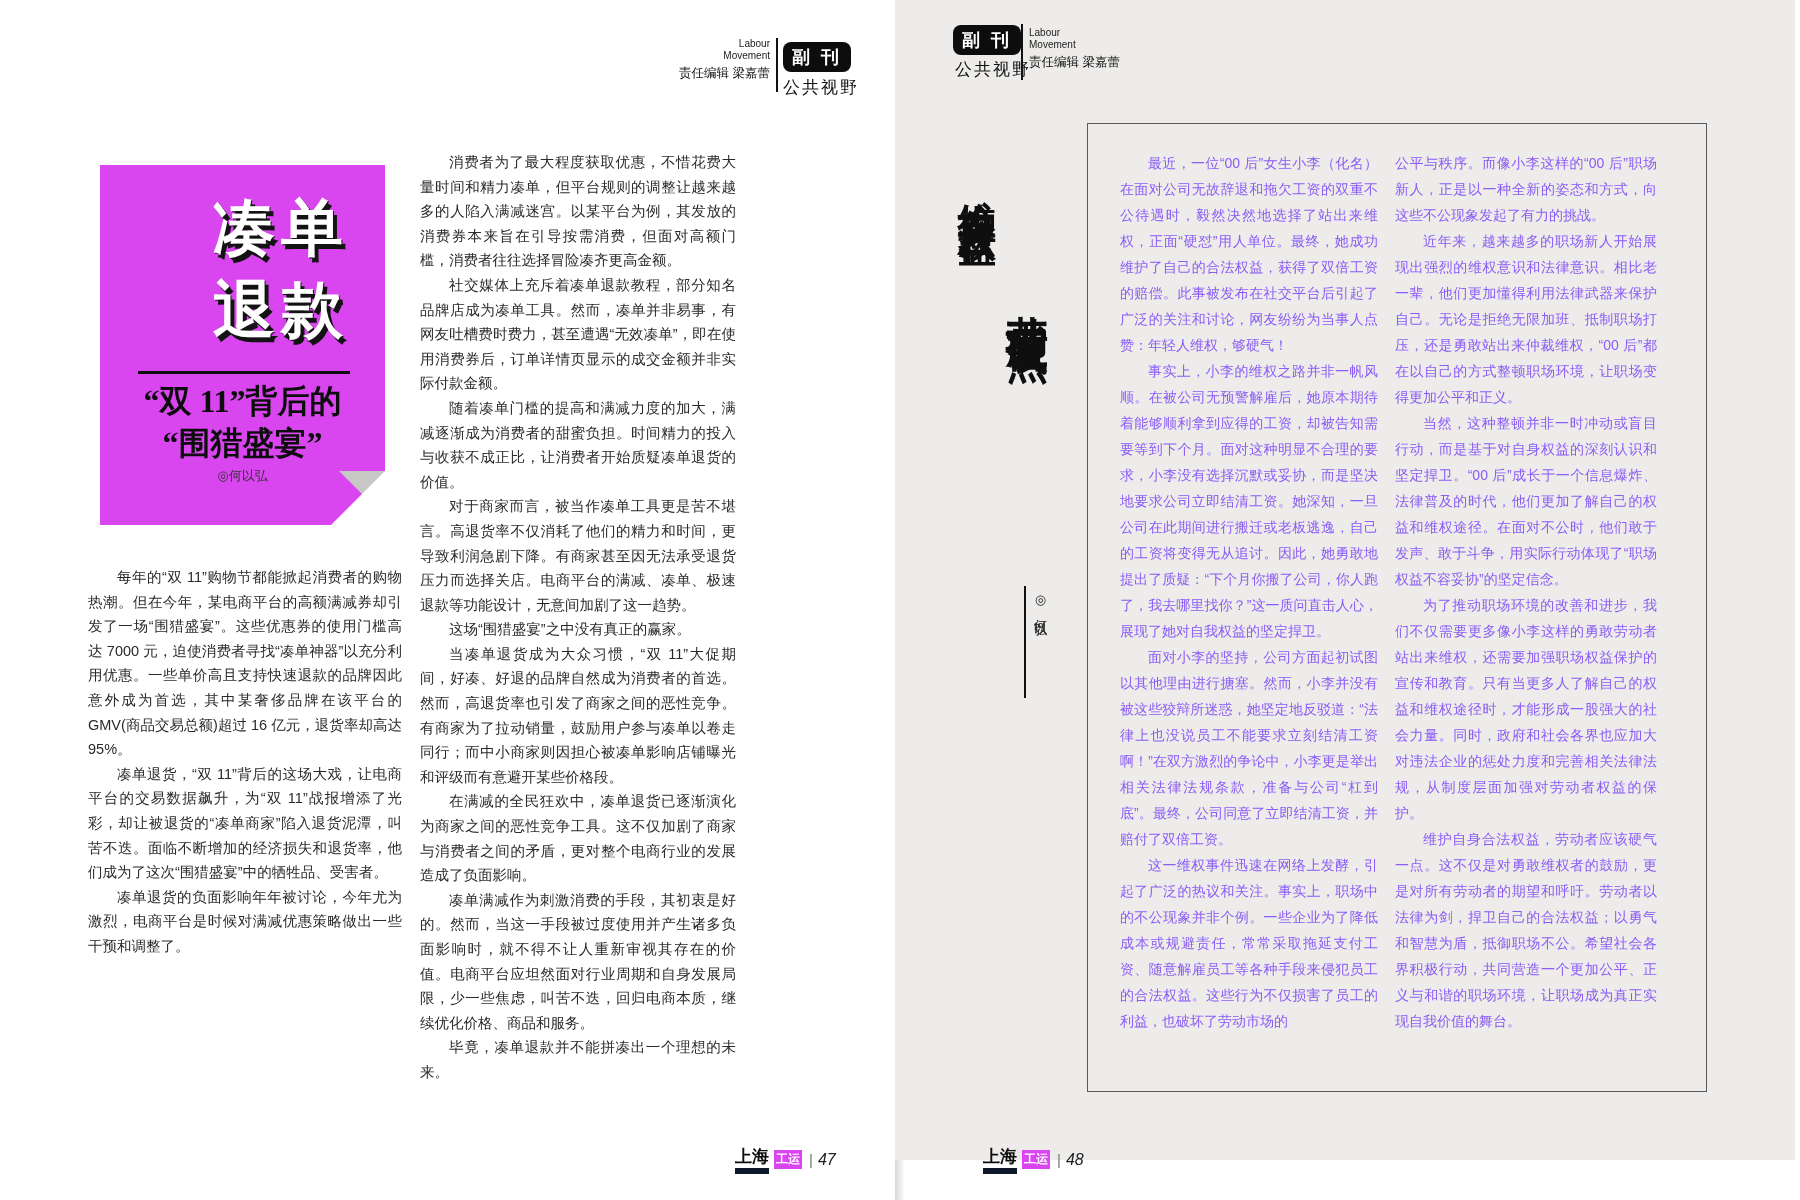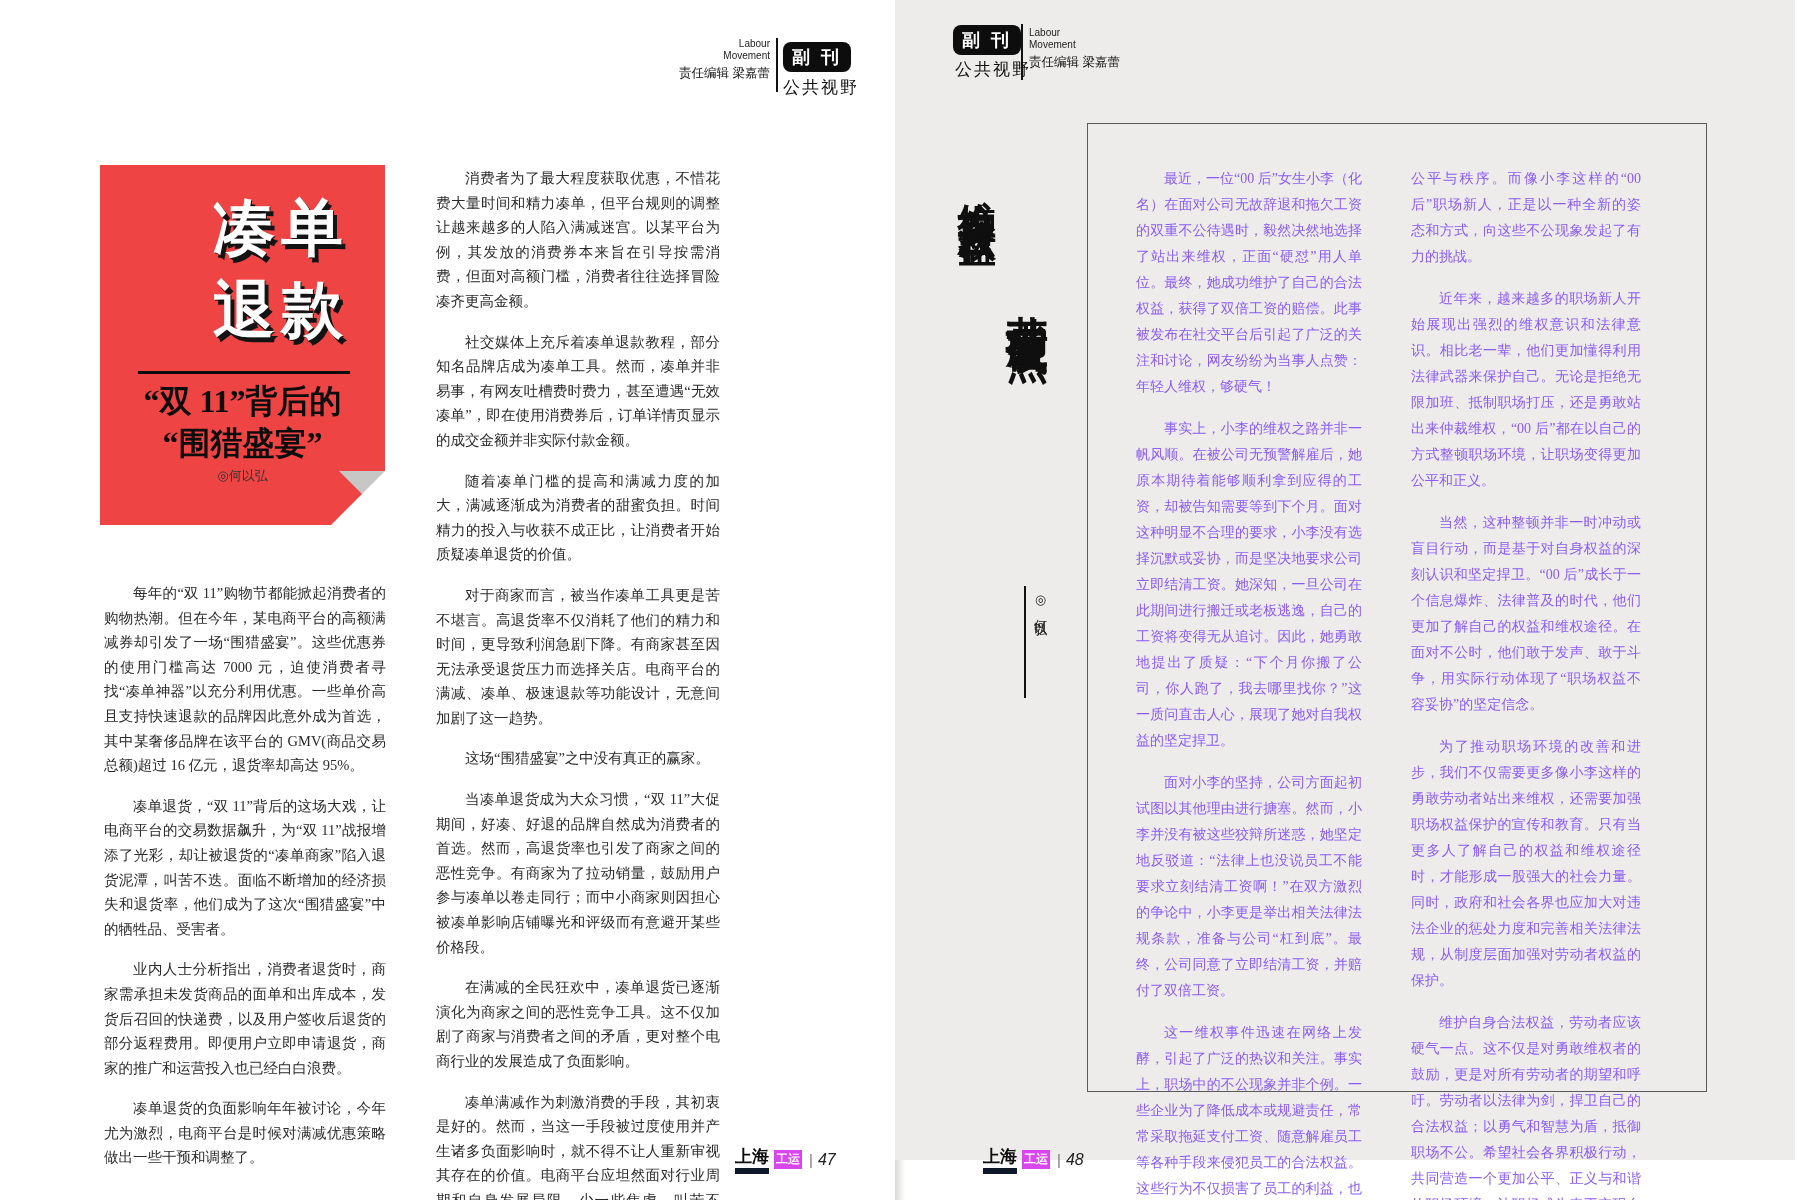--- a/index.html
+++ b/index.html
@@ -27,21 +27,21 @@
   }
   .section-label{
     font-size:17px;letter-spacing:2px;color:#111;
     font-family:"Liberation Serif","DejaVu Serif",serif;
   }
   .hdr-right-txt{text-align:right;}
 
   
   .title-box{
     left:100px;top:165px;width:285px;height:360px;
-    background:#ef4444;overflow:hidden;
+    background:#d946ef;overflow:hidden;
   }
   .big-title{
     position:absolute;top:22px;left:0;right:36px;
     text-align:right;
     font-family:"Liberation Serif","DejaVu Serif",serif;
     font-weight:bold;font-size:62px;line-height:82px;
     color:#ffffff;letter-spacing:6px;
     text-shadow:4px 5px 0 #131313,1px 1px 0 #131313;
   }
   .title-rule{position:absolute;left:38px;top:206px;width:212px;height:3px;background:#0d0d0d;}
@@ -51,21 +51,21 @@
     font-weight:bold;font-size:32px;line-height:42px;color:#0d0d0d;
   }
   .box-author{position:absolute;left:0;right:0;top:302px;text-align:center;font-size:13px;color:#333;}
   .fold-cut{position:absolute;right:0;bottom:0;width:0;height:0;
     border-left:54px solid transparent;border-bottom:54px solid #ffffff;}
   .fold-flap{position:absolute;right:0;bottom:8px;width:0;height:0;
     border-left:46px solid transparent;border-top:46px solid #c7c7c5;}
 
   
   .col{position:absolute;text-align:justify;}
-  .col p{margin:16px;text-indent:2em;text-align:justify;font-family:Liberation Serif, serif;}
+  .col p{margin:0;text-indent:2em;text-align:justify;}
   .col p.cont{text-indent:0;}
   .left-col{font-size:14.5px;line-height:24.6px;color:#2a2a2a;}
   .right-col{font-size:14px;line-height:26px;color:#8b5cf6;}
 
   
   .frame{left:192px;top:123px;width:618px;height:967px;border:1px solid #5a5a5a;}
   .vtitle{
     position:absolute;writing-mode:vertical-rl;text-orientation:upright;
     font-family:"Liberation Serif","DejaVu Serif",serif;
     font-weight:bold;color:#0f0f0f;
@@ -116,21 +116,20 @@
       <div>“围猎盛宴”</div>
     </div>
     <div class="box-author">◎何以弘</div>
     <div class="fold-flap"></div>
     <div class="fold-cut"></div>
   </div>
 
   <div class="col left-col" style="left:88px;top:565px;width:314px;">
     <p>每年的“双 11”购物节都能掀起消费者的购物热潮。但在今年，某电商平台的高额满减券却引发了一场“围猎盛宴”。这些优惠券的使用门槛高达 7000 元，迫使消费者寻找“凑单神器”以充分利用优惠。一些单价高且支持快速退款的品牌因此意外成为首选，其中某奢侈品牌在该平台的 GMV(商品交易总额)超过 16 亿元，退货率却高达 95%。</p>
     <p>凑单退货，“双 11”背后的这场大戏，让电商平台的交易数据飙升，为“双 11”战报增添了光彩，却让被退货的“凑单商家”陷入退货泥潭，叫苦不迭。面临不断增加的经济损失和退货率，他们成为了这次“围猎盛宴”中的牺牲品、受害者。</p>
-    <p>业内人士分析指出，消费者退货时，商家需承担未发货商品的面单和出库成本，发货后召回的快递费，以及用户签收后退货的部分返程费用。即便用户立即申请退货，商家的推广和运营投入也已经白白浪费。</p>
     <p>凑单退货的负面影响年年被讨论，今年尤为激烈，电商平台是时候对满减优惠策略做出一些干预和调整了。</p>
   </div>
 
   <div class="col left-col" style="left:420px;top:150px;width:316px;">
     <p>消费者为了最大程度获取优惠，不惜花费大量时间和精力凑单，但平台规则的调整让越来越多的人陷入满减迷宫。以某平台为例，其发放的消费券本来旨在引导按需消费，但面对高额门槛，消费者往往选择冒险凑齐更高金额。</p>
     <p>社交媒体上充斥着凑单退款教程，部分知名品牌店成为凑单工具。然而，凑单并非易事，有网友吐槽费时费力，甚至遭遇“无效凑单”，即在使用消费券后，订单详情页显示的成交金额并非实际付款金额。</p>
     <p>随着凑单门槛的提高和满减力度的加大，满减逐渐成为消费者的甜蜜负担。时间精力的投入与收获不成正比，让消费者开始质疑凑单退货的价值。</p>
     <p>对于商家而言，被当作凑单工具更是苦不堪言。高退货率不仅消耗了他们的精力和时间，更导致利润急剧下降。有商家甚至因无法承受退货压力而选择关店。电商平台的满减、凑单、极速退款等功能设计，无意间加剧了这一趋势。</p>
     <p>这场“围猎盛宴”之中没有真正的赢家。</p>
     <p>当凑单退货成为大众习惯，“双 11”大促期间，好凑、好退的品牌自然成为消费者的首选。然而，高退货率也引发了商家之间的恶性竞争。有商家为了拉动销量，鼓励用户参与凑单以卷走同行；而中小商家则因担心被凑单影响店铺曝光和评级而有意避开某些价格段。</p>

